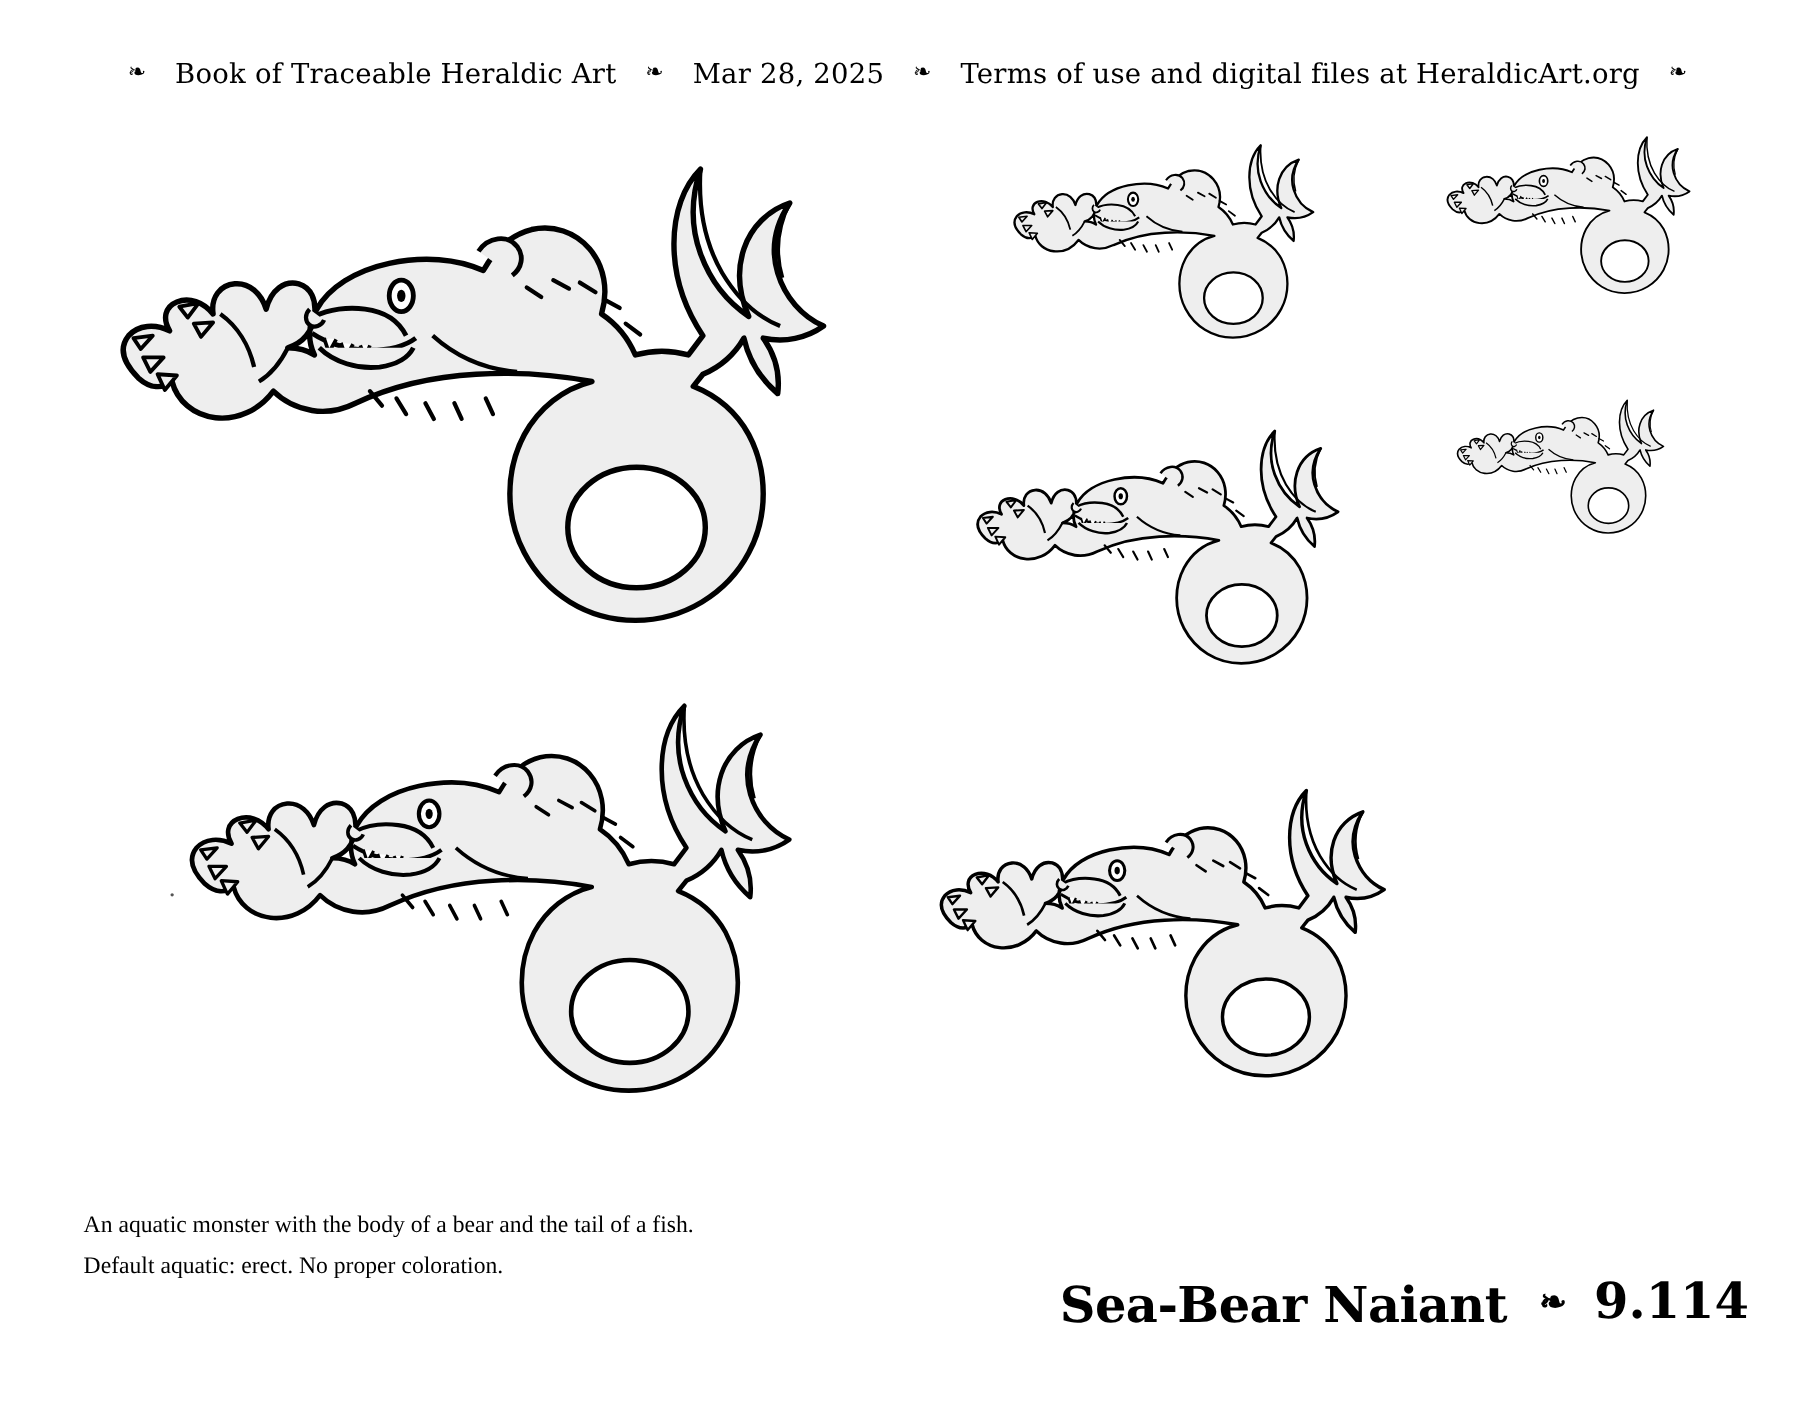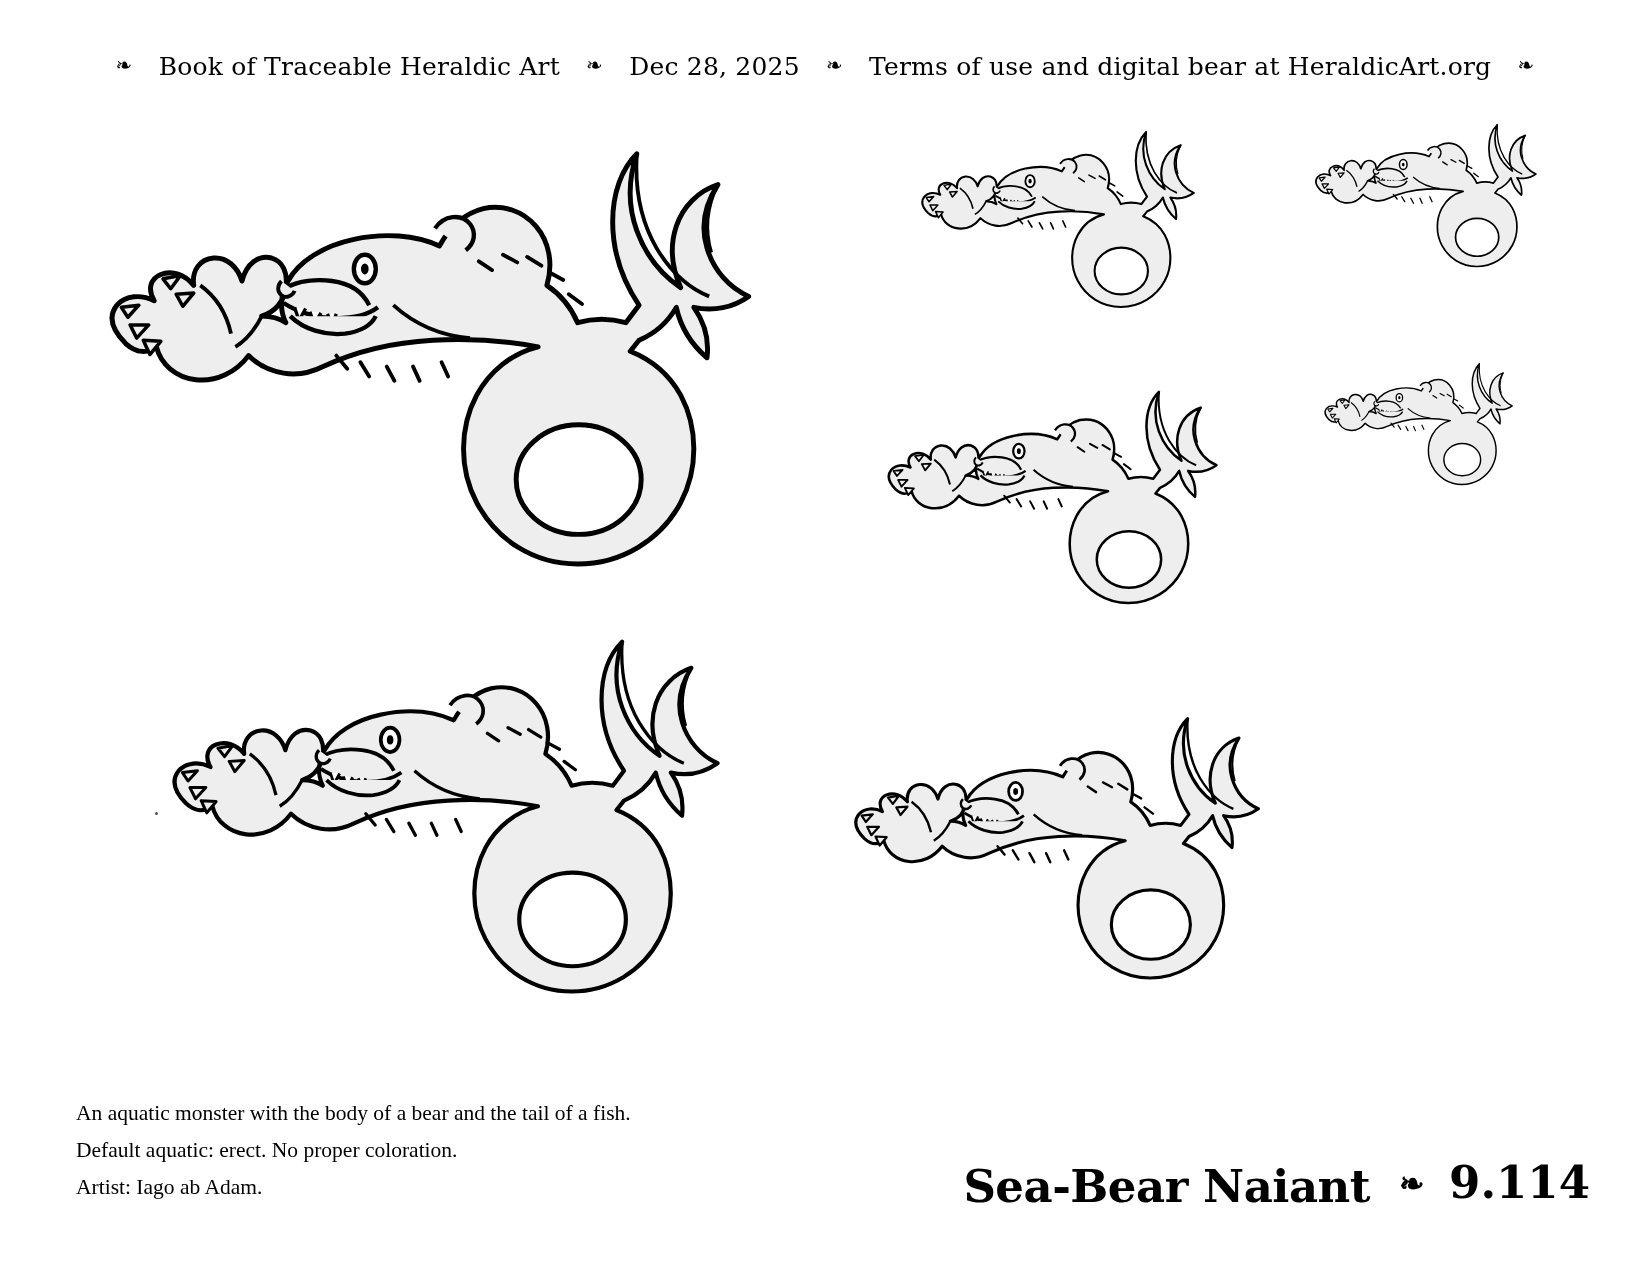--- a/index.html
+++ b/index.html
@@ -99,23 +99,23 @@
     border-radius: 50%;
   }
 </style>
 </head>
 <body>
 
 <div class="header">
   <span class="orn">❧</span>
   <span class="seg">Book of Traceable Heraldic Art</span>
   <span class="orn">❧</span>
-  <span class="seg">Dec 28, 2025</span>
-  <span class="orn">❧</span>
-  <span class="seg">Terms of use and digital bear at HeraldicArt.org</span>
+  <span class="seg">Mar 28, 2025</span>
+  <span class="orn">❧</span>
+  <span class="seg">Terms of use and digital files at HeraldicArt.org</span>
   <span class="orn">❧</span>
 </div>
 
 <div class="plate">
 
   <svg width="0" height="0" style="position:absolute" aria-hidden="true">
     <defs>
       <g id="seabear">
 
         <path d="M108,185
@@ -242,20 +242,19 @@
       <use href="#seabear"></use>
     </svg>
   </div>
 
   <div class="dot-mark"></div>
 </div>
 
 <div class="desc">
   <div>An aquatic monster with the body of a bear and the tail of a fish.</div>
   <div>Default aquatic: erect. No proper coloration.</div>
-  <div>Artist: Iago ab Adam.</div>
 </div>
 
 <div class="title-block">
   <span class="name">Sea-Bear Naiant</span>
   <span class="orn">❧</span>
   <span class="num">9.114</span>
 </div>
 
 </body></html>

